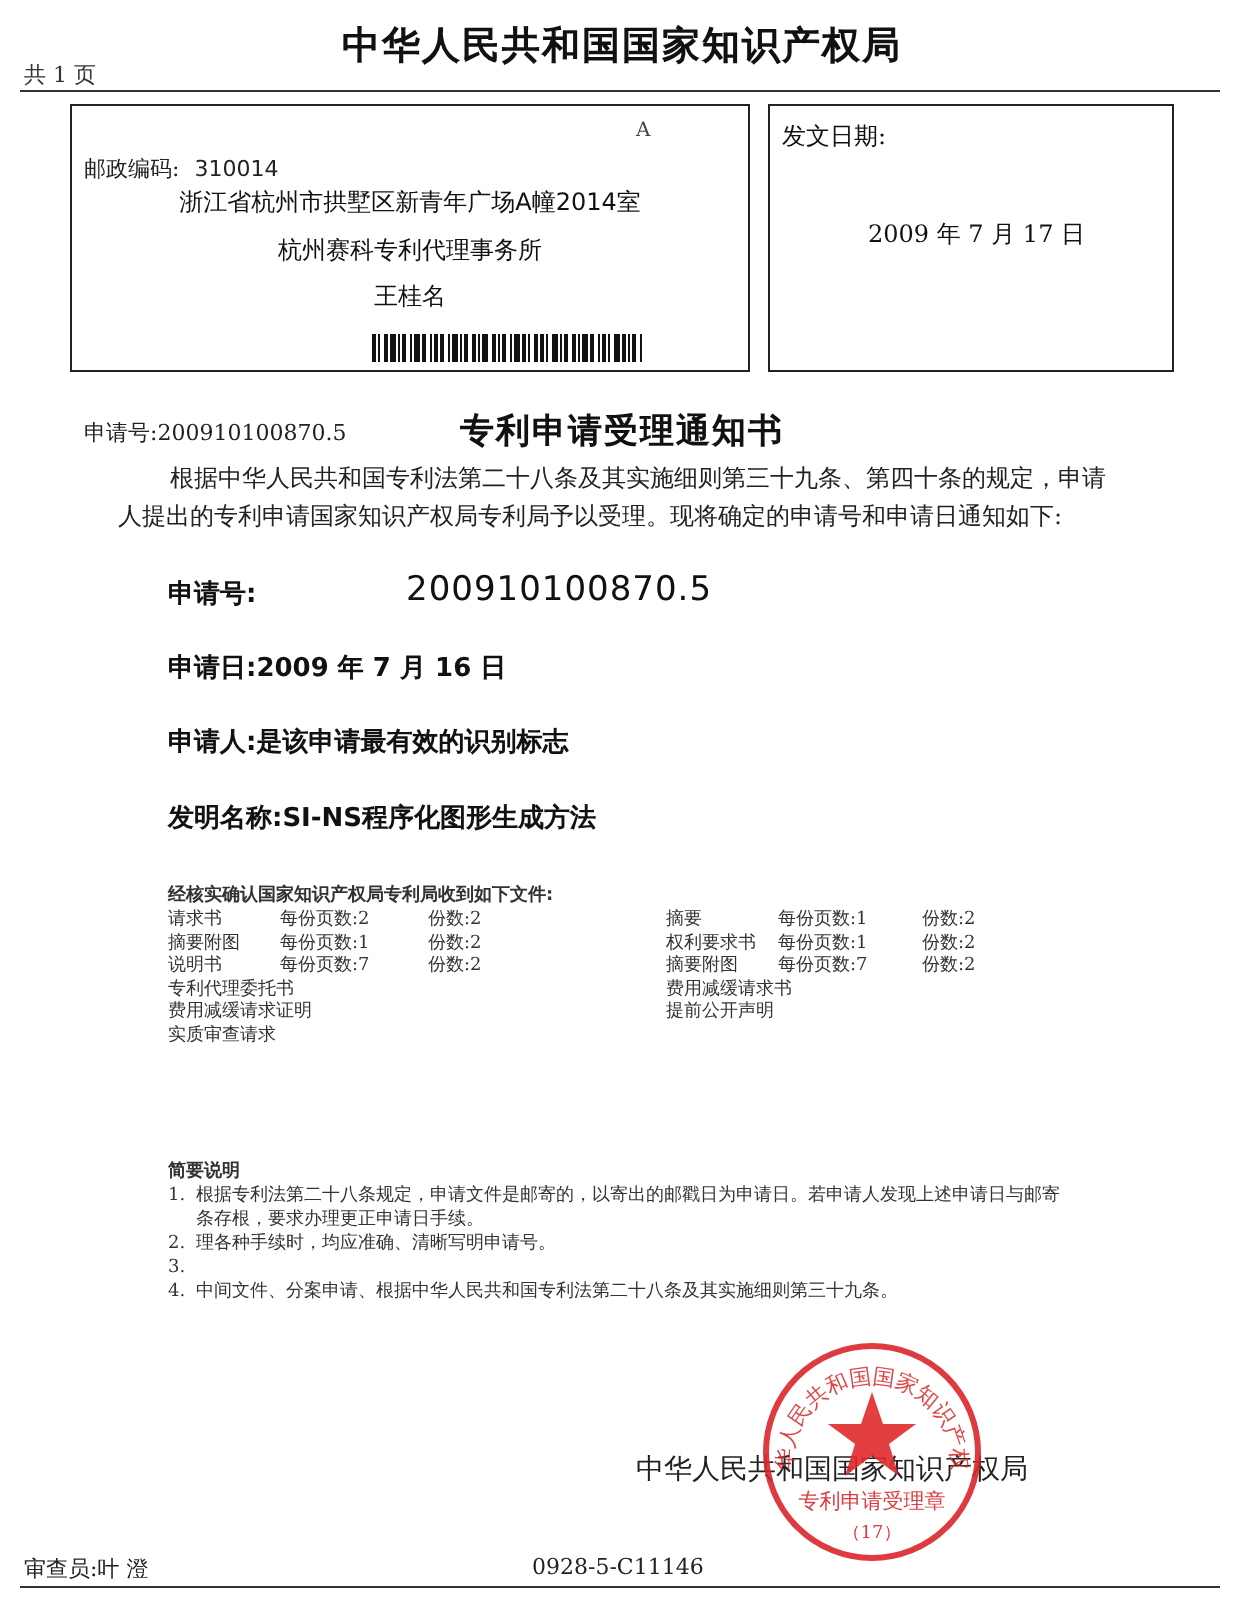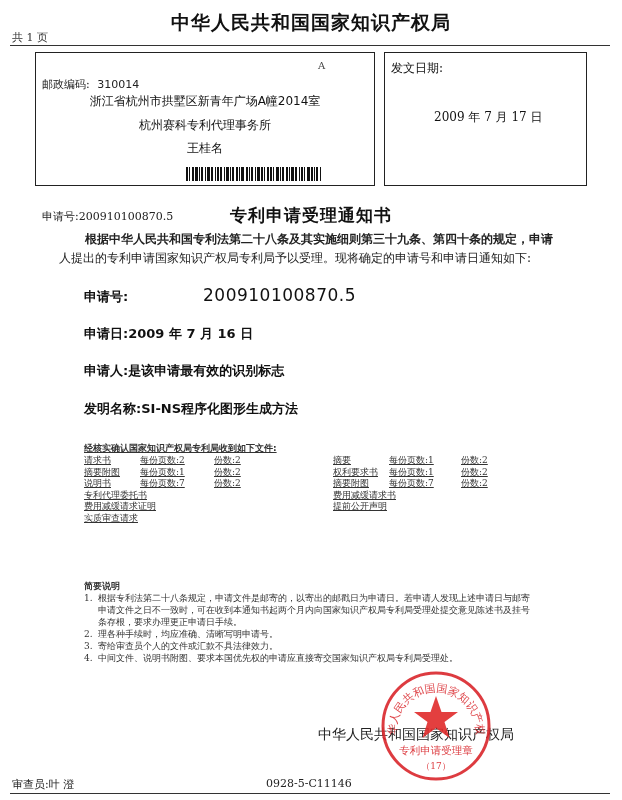--- a/index.html
+++ b/index.html
@@ -22,21 +22,21 @@
   .addr-line { font-size: 12px; text-align: center; width: 100%; left: 0; }
   .barcode { display: flex; height: 14px; align-items: stretch; }
   .barcode span { display: block; background: #111; margin-right: 1.3px; }
 
   #notice-title { left: 0; width: 622px; top: 204px; text-align: center; font-size: 17px; font-weight: bold; letter-spacing: 1px; }
   .para { font-size: 12px; color: #222; line-height: 19px; }
 
   .field-label { font-size: 13px; font-weight: bold; }
   #app-no-value { font-size: 17px; letter-spacing: 0.5px; }
 
-  .tiny { font-size: 9px; color: #333; line-height: 11.5px; text-decoration: underline; }
+  .tiny { font-size: 9px; color: #333; line-height: 11.5px; }
   .doc-row { display: flex; }
   .doc-row span { display: inline-block; white-space: nowrap; }
 
   .note { font-size: 9px; color: #333; line-height: 12px; }
 
   #stamp { left: 380px; top: 670px; width: 112px; height: 112px; }
   #footer-rule { left: 10px; top: 793px; width: 600px; border-top: 1.5px solid #333; }
 </style>
 </head>
 <body>
@@ -104,21 +104,21 @@
       <span style="width:1px"></span>
   </div>
 </div>
 
 <div id="date-box" class="abs">
   <div class="abs serif" style="left:6px; top:7px; font-size:12px;">发文日期:</div>
   <div class="abs serif" style="left:49px; top:56px; font-size:12px;">2009 年 7 月 17 日</div>
 </div>
 
 <div id="notice-title" class="abs">专利申请受理通知书</div>
-<div class="abs para serif" style="left:85px; top:230px;font-weight:bold;">根据中华人民共和国专利法第二十八条及其实施细则第三十九条、第四十条的规定，申请</div>
+<div class="abs para serif" style="left:85px; top:230px;">根据中华人民共和国专利法第二十八条及其实施细则第三十九条、第四十条的规定，申请</div>
 <div class="abs para serif" style="left:59px; top:249px;">人提出的专利申请国家知识产权局专利局予以受理。现将确定的申请号和申请日通知如下:</div>
 
 <div class="abs field-label" style="left:84px; top:288px;">申请号:</div>
 <div id="app-no-value" class="abs" style="left:203px; top:285px;">200910100870.5</div>
 <div class="abs field-label" style="left:84px; top:325px;">申请日:2009 年 7 月 16 日</div>
 <div class="abs field-label" style="left:84px; top:362px;">申请人:是该申请最有效的识别标志</div>
 <div class="abs field-label" style="left:84px; top:400px;text-align:right;">发明名称:SI-NS程序化图形生成方法</div>
 
 <div class="abs tiny" style="left:84px; top:443px; font-weight:bold;">经核实确认国家知识产权局专利局收到如下文件:</div>
 
@@ -172,40 +172,36 @@
       <span>提前公开声明</span>
     </div>
 </div>
 
 <div class="abs note" style="left:84px; top:580px; font-weight:bold;">简要说明</div>
 <div class="abs note serif" style="left:84px; top:592px; width:500px;">
   <div style="display:flex;">
     <span style="width:14px; flex:none;">1.</span>
     <div>
       <div>根据专利法第二十八条规定，申请文件是邮寄的，以寄出的邮戳日为申请日。若申请人发现上述申请日与邮寄</div>
-      <div>申请文件之日不一致时，可在收到本通知书起两个月内向国家知识产权局专利局受理处提交意见陈述书及挂号</div>
       <div>条存根，要求办理更正申请日手续。</div>
     </div>
   </div>
   <div style="display:flex;">
     <span style="width:14px; flex:none;">2.</span>
     <div>
       <div>理各种手续时，均应准确、清晰写明申请号。</div>
     </div>
   </div>
   <div style="display:flex;">
     <span style="width:14px; flex:none;">3.</span>
-    <div>
-        <div>寄给审查员个人的文件或汇款不具法律效力。</div>
-      </div>
   </div>
   <div style="display:flex;">
     <span style="width:14px; flex:none;">4.</span>
     <div>
-        <div>中间文件、说明书附图、要求本国优先权的申请应直接寄交国家知识产权局专利局受理处。</div>
+        <div>中间文件、分案申请、根据中华人民共和国专利法第二十八条及其实施细则第三十九条。</div>
       </div>
   </div>
 </div>
 
 <div class="abs" style="left:318px; top:726px; font-size:14px; color:#222;">中华人民共和国国家知识产权局</div>
 
 <svg id="stamp" class="abs" viewBox="0 0 112 112">
   <defs>
     <path id="ring-path" d="M 16,62 A 40,40 0 1,1 96,62"></path>
   </defs>

